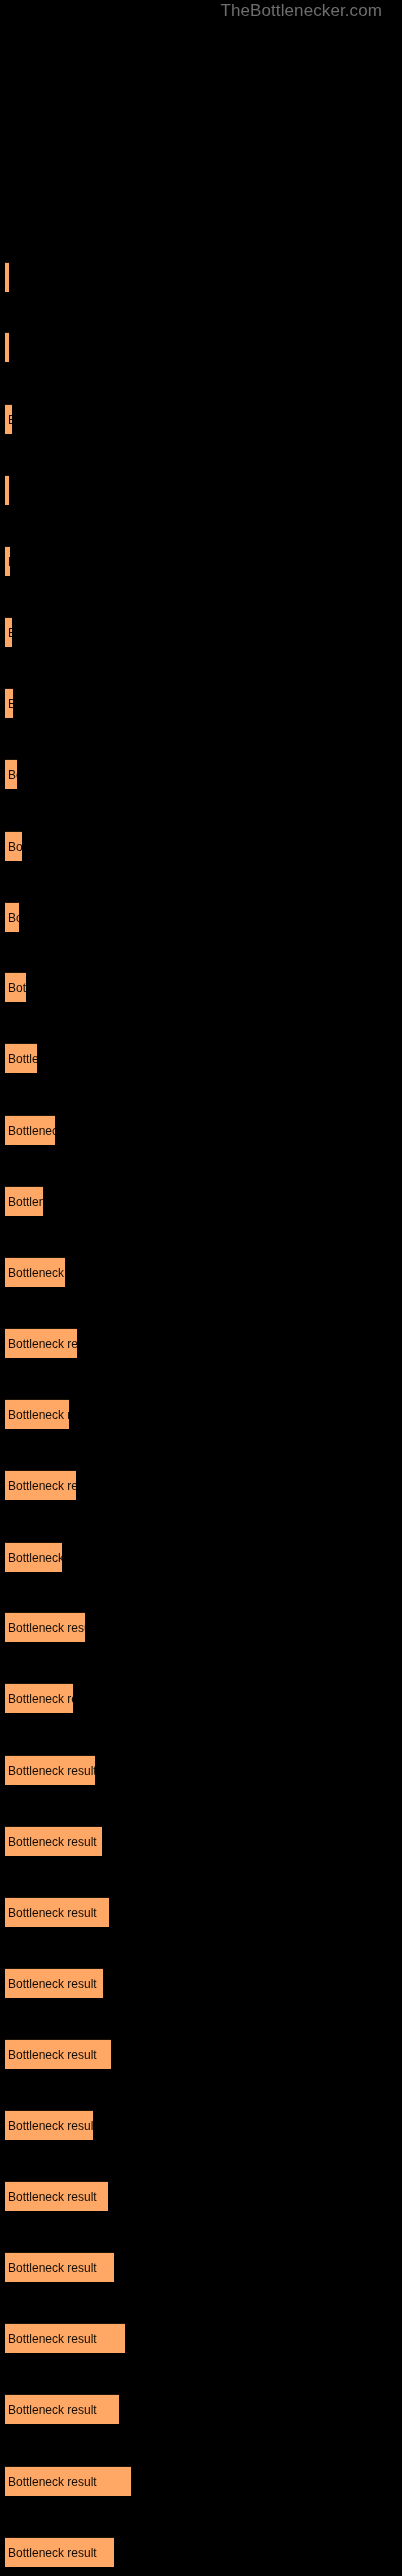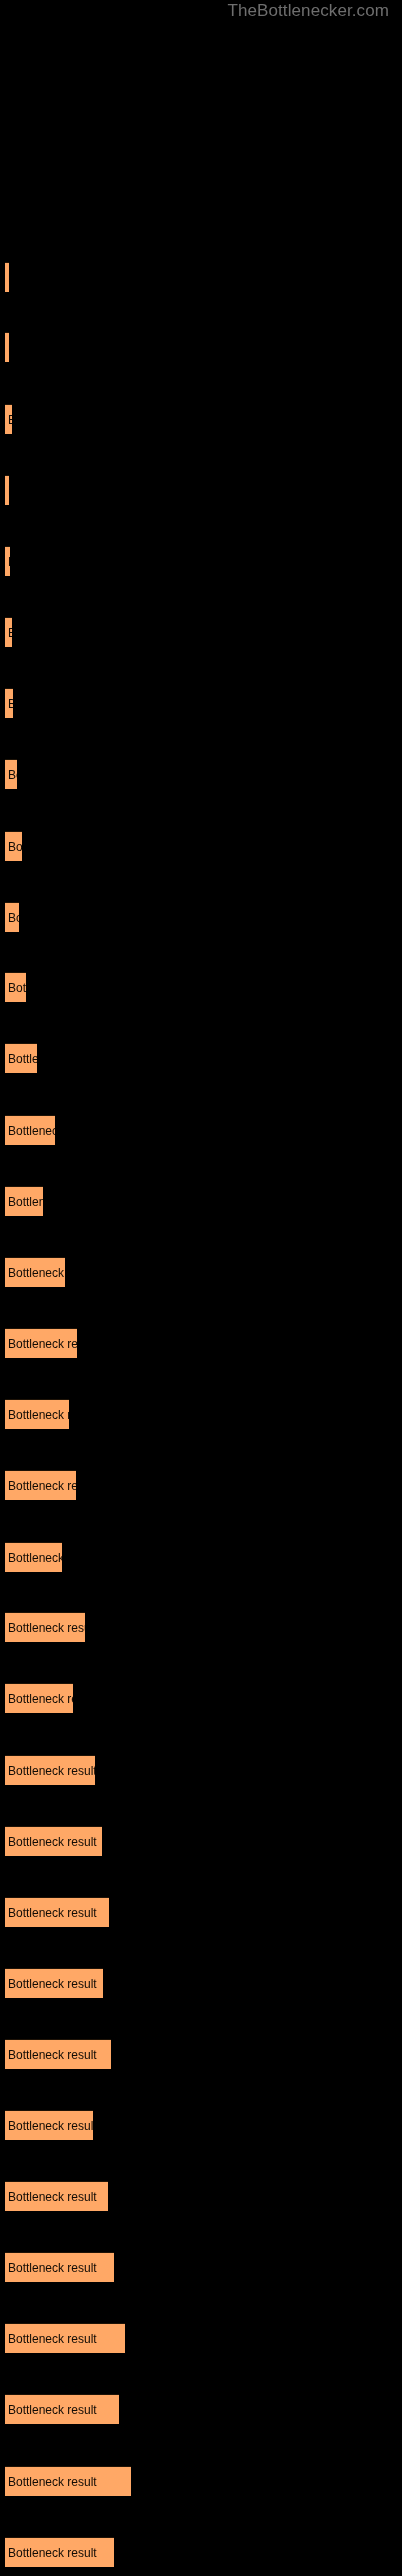--- a/index.html
+++ b/index.html
@@ -12,21 +12,21 @@
     position: relative;
     width: 403px;
     height: 2576px;
     background: #000000;
     overflow: hidden;
     font-family: "Liberation Sans", sans-serif;
   }
   #watermark {
     position: absolute;
     top: 2.4px;
-    right: 14px;
+    right: 21px;
     color: #6e6e6e;
     font-size: 17px;
     font-family: "Liberation Sans", sans-serif;
     letter-spacing: 0.1px;
     white-space: nowrap;
     line-height: 1;
   }
   #plot {
     position: absolute;
     left: 0;

